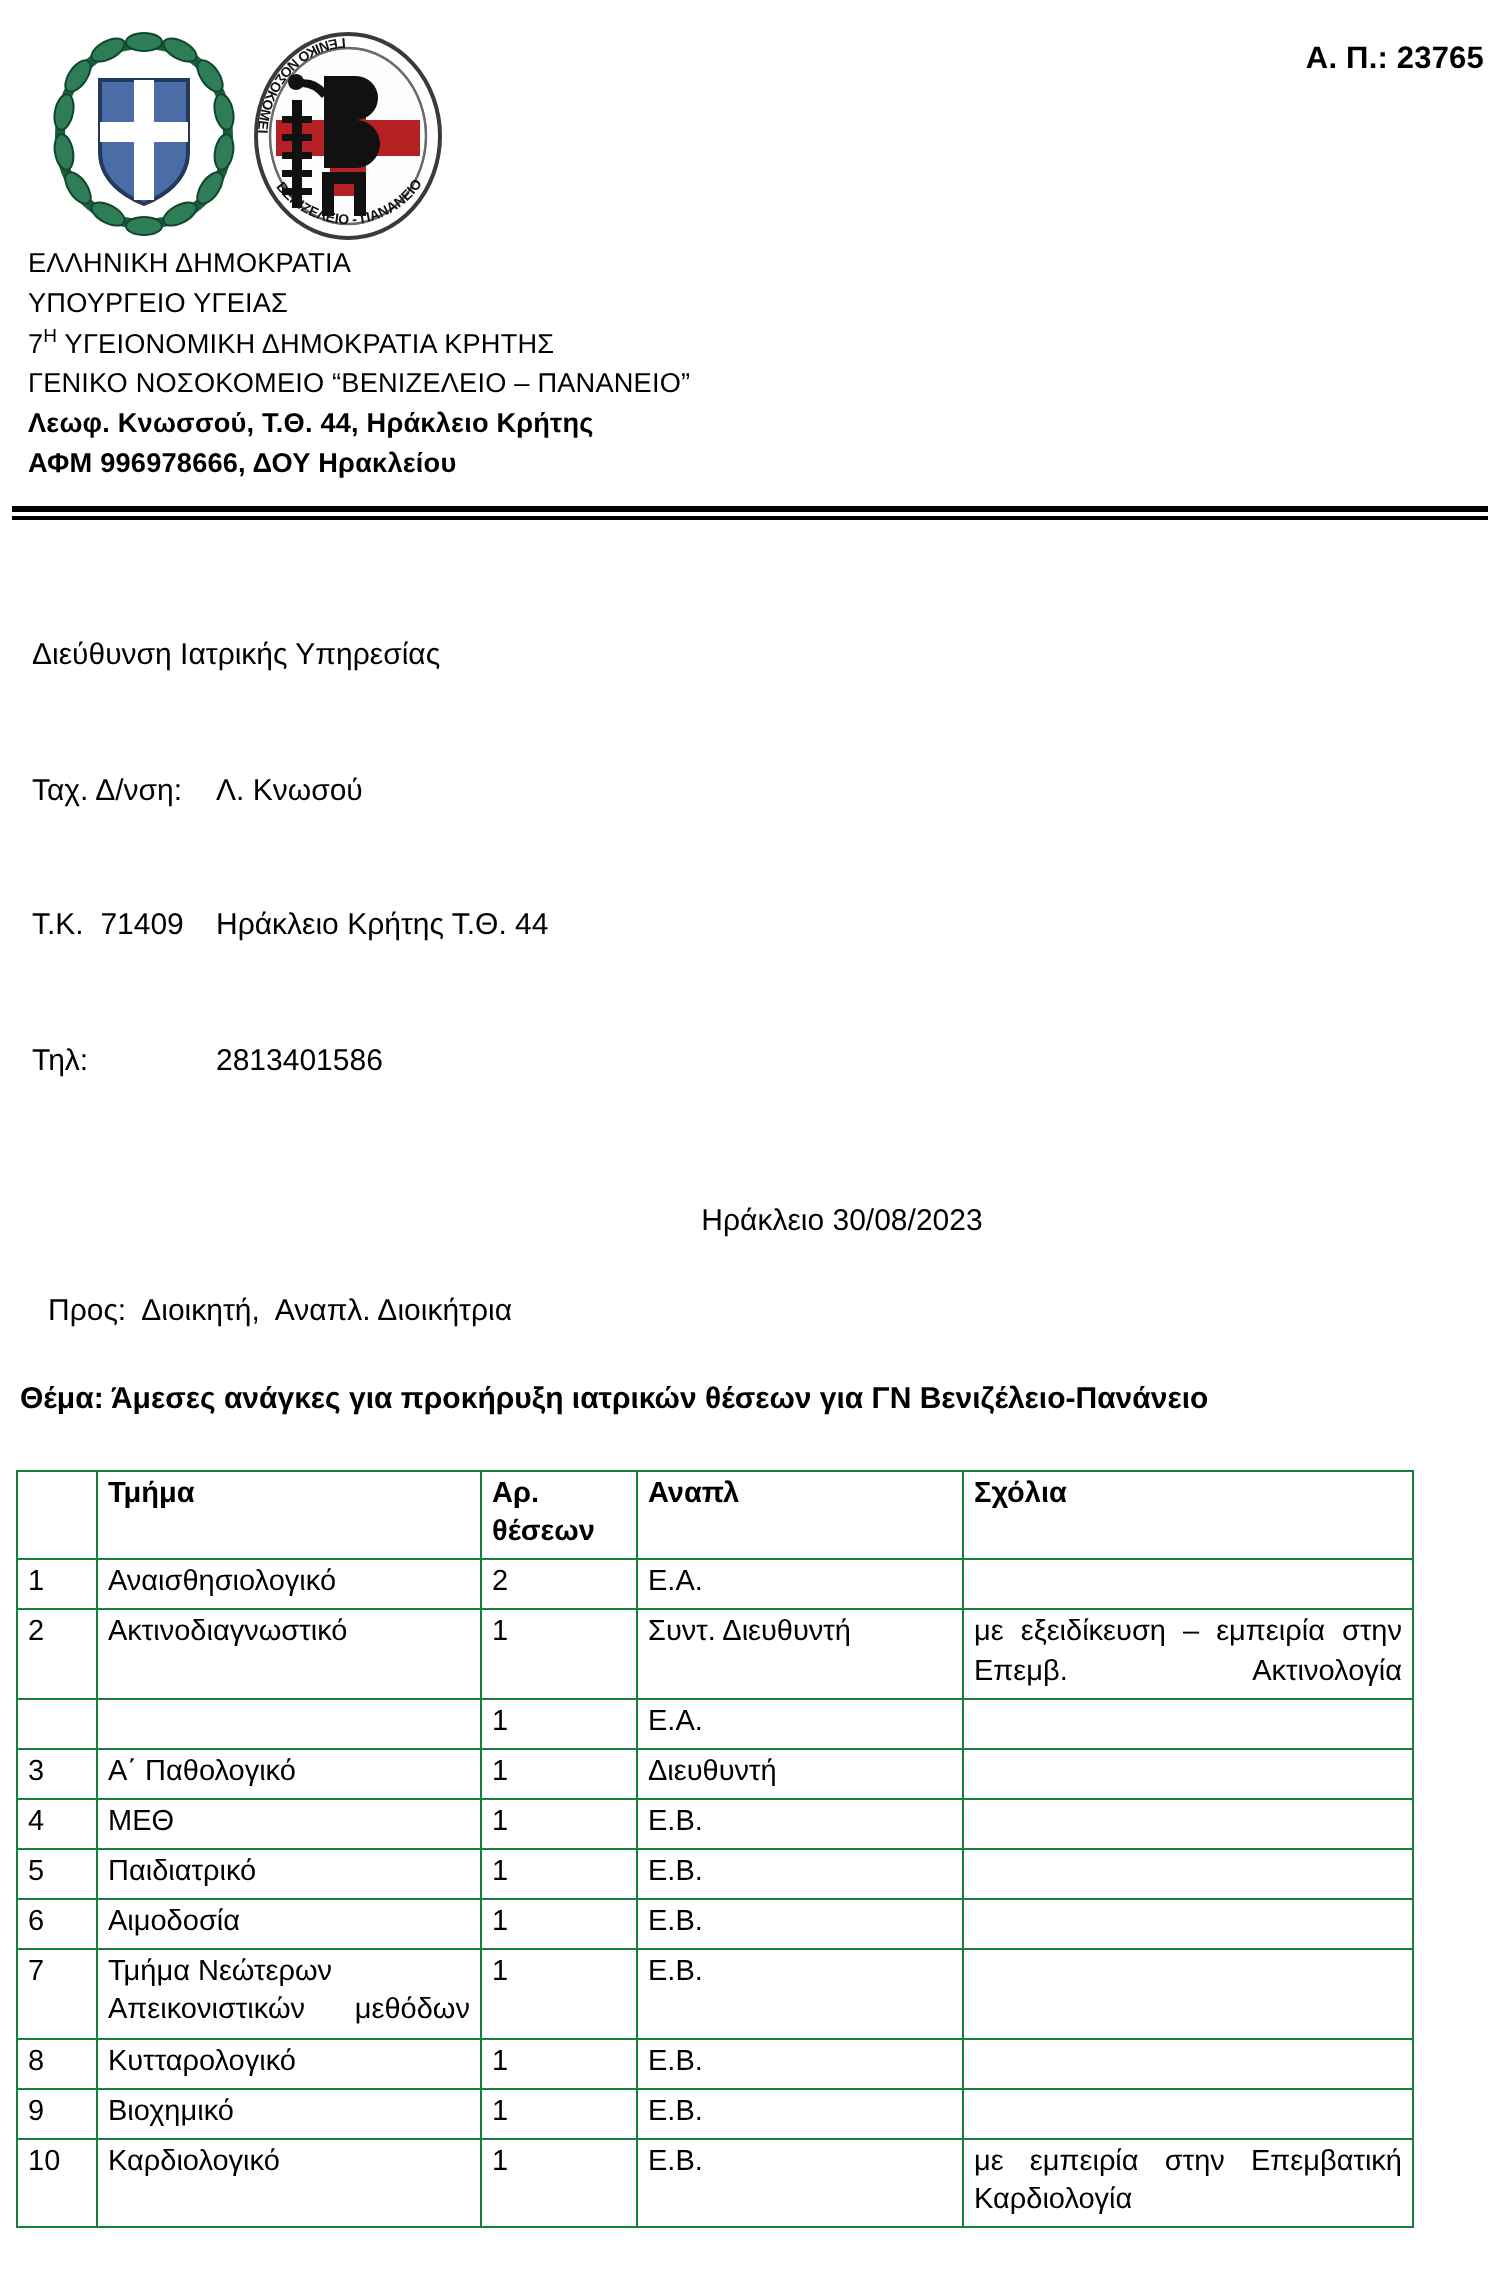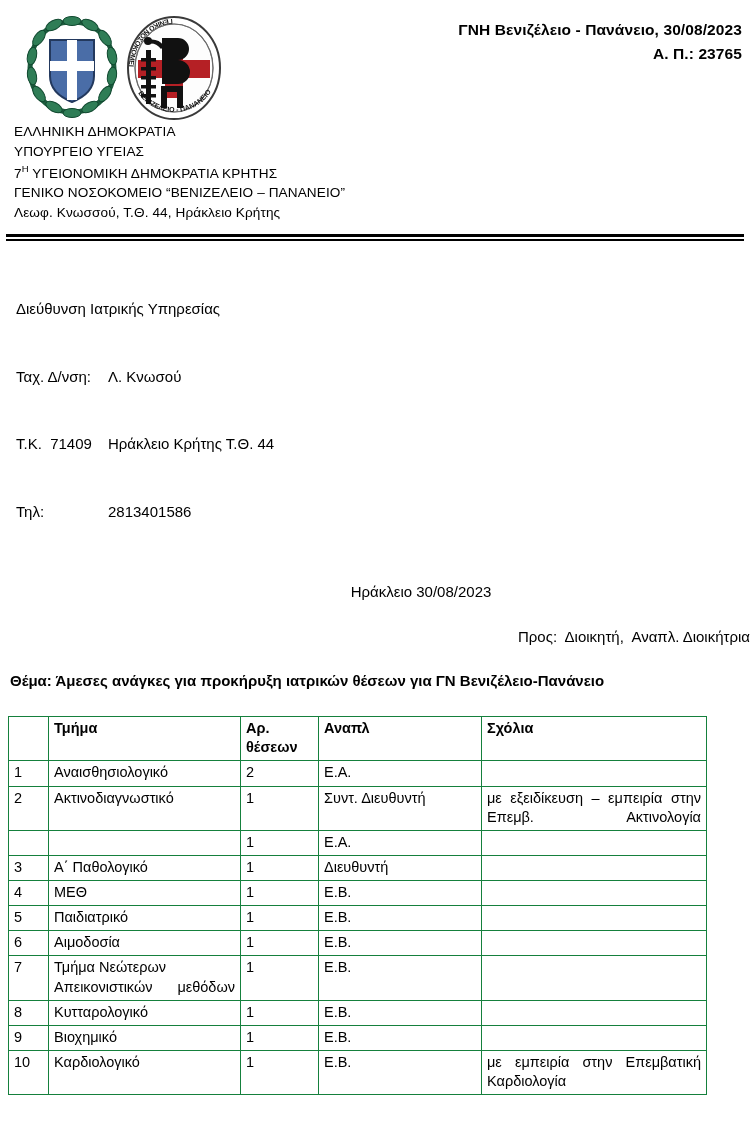--- a/index.html
+++ b/index.html
@@ -48,21 +48,21 @@
   }
 
   
   .org-block {
     margin: 0 0 0 14px;
     font-size: 13.6px;
     line-height: 1.47;
     letter-spacing: 0.1px;
   }
   .org-block .line { white-space: nowrap; }
-  .org-block .bold { font-weight: normal; }
+  .org-block .bold { font-weight: bold; }
   .sup { font-size: 9.5px; vertical-align: super; }
 
   
   .double-rule {
     margin: 11px 6px 0 6px;
     border-top: 3px solid #000;
     border-bottom: 2px solid #000;
     height: 2px;
   }
 
@@ -77,21 +77,21 @@
   .corr .lbl { display: inline-block; }
 
   .place-date {
     margin-top: 15px;
     text-align: center;
     padding-left: 92px;
     font-size: 15px;
   }
   .recipients {
     margin-top: 28px;
-    text-align: right;
+    text-align: left;
     padding-left: 24px;
     font-size: 15px;
     white-space: pre;
   }
 
   .subject {
     margin: 25px 10px 0 10px;
     font-weight: bold;
     font-size: 15px;
     line-height: 1.45;
@@ -190,31 +190,31 @@
           <textPath href="#arcTop" startOffset="2%">ΓΕΝΙΚΟ ΝΟΣΟΚΟΜΕΙΟ ΗΡΑΚΛΕΙΟΥ</textPath>
         </text>
         <path d="M9 70 a44 44 0 0 0 82 0" fill="none" id="arcBot"></path>
         <text font-family="'Liberation Sans', sans-serif" font-size="7" font-weight="bold" fill="#111">
           <textPath href="#arcBot" startOffset="10%">ΒΕΝΙΖΕΛΕΙΟ - ΠΑΝΑΝΕΙΟ</textPath>
         </text>
       </svg>
     </div>
 
     <div class="header-right">
-      <div>ΓΝΗ Βενιζέλειο - Πανάνειο, 30/08/2023</div>
       <div>Α. Π.: 23765</div>
     </div>
   </div>
 
   <div class="org-block">
     <div class="line">ΕΛΛΗΝΙΚΗ ΔΗΜΟΚΡΑΤΙΑ</div>
     <div class="line">ΥΠΟΥΡΓΕΙΟ ΥΓΕΙΑΣ</div>
     <div class="line"><span>7</span><span class="sup">Η</span><span> ΥΓΕΙΟΝΟΜΙΚΗ ΔΗΜΟΚΡΑΤΙΑ ΚΡΗΤΗΣ</span></div>
     <div class="line">ΓΕΝΙΚΟ ΝΟΣΟΚΟΜΕΙΟ “ΒΕΝΙΖΕΛΕΙΟ – ΠΑΝΑΝΕΙΟ”</div>
     <div class="line bold">Λεωφ. Κνωσσού, Τ.Θ. 44, Ηράκλειο Κρήτης</div>
+    <div class="line bold">ΑΦΜ 996978666, ΔΟΥ Ηρακλείου</div>
   </div>
 
   <div class="double-rule"></div>
 
   <div class="corr">
     <div class="row">Διεύθυνση Ιατρικής Υπηρεσίας</div>
     <div class="row"><span class="lbl" style="width:92px">Ταχ. Δ/νση:</span><span>Λ. Κνωσού</span></div>
     <div class="row"><span class="lbl" style="width:92px">Τ.Κ.  71409</span><span>Ηράκλειο Κρήτης Τ.Θ. 44</span></div>
     <div class="row"><span class="lbl" style="width:92px">Τηλ:</span><span>2813401586</span></div>
   </div>

